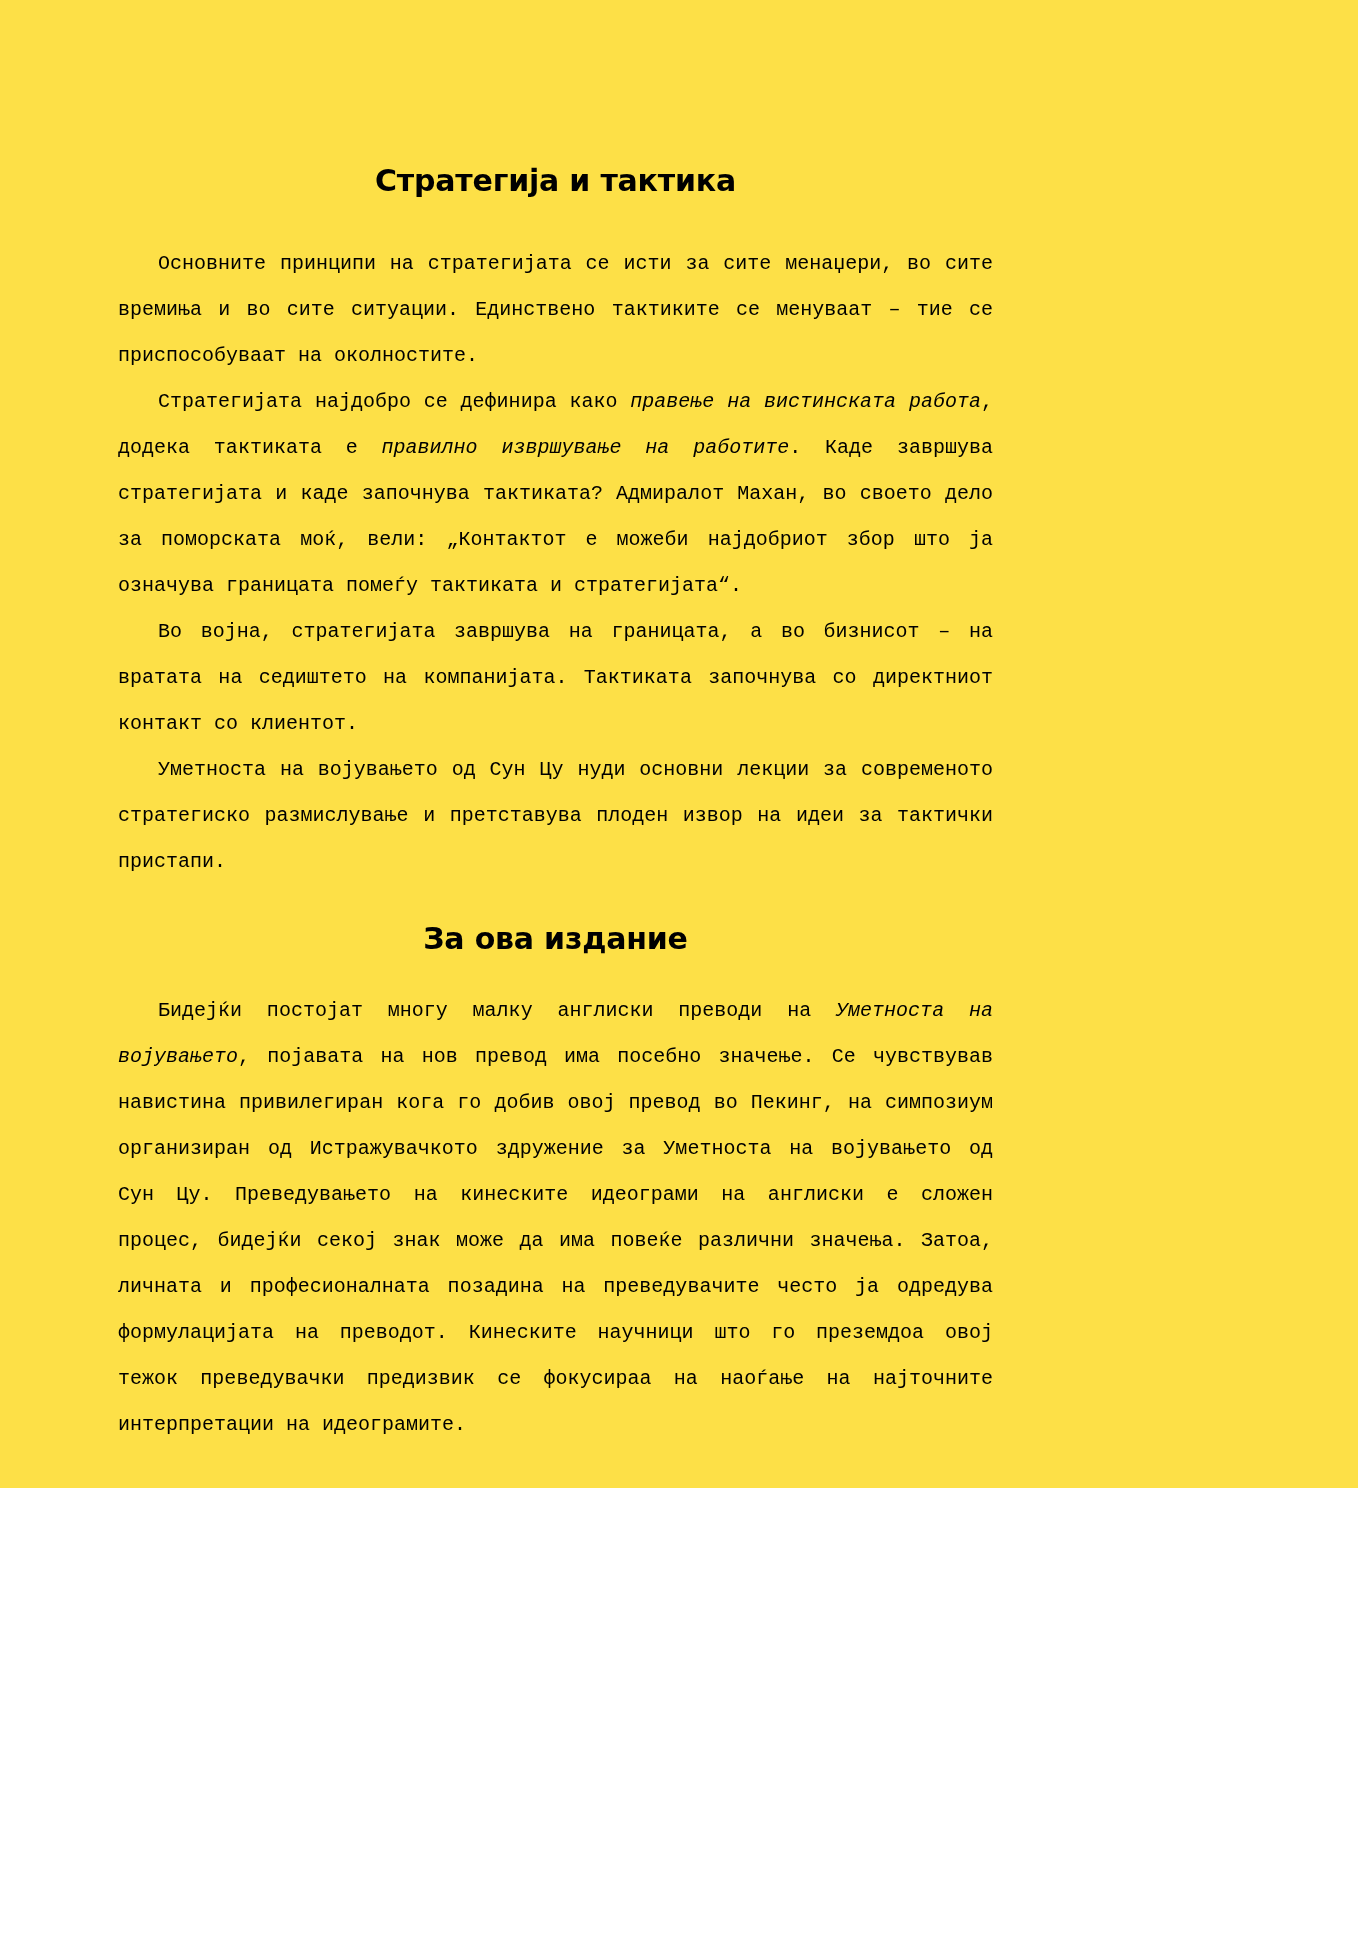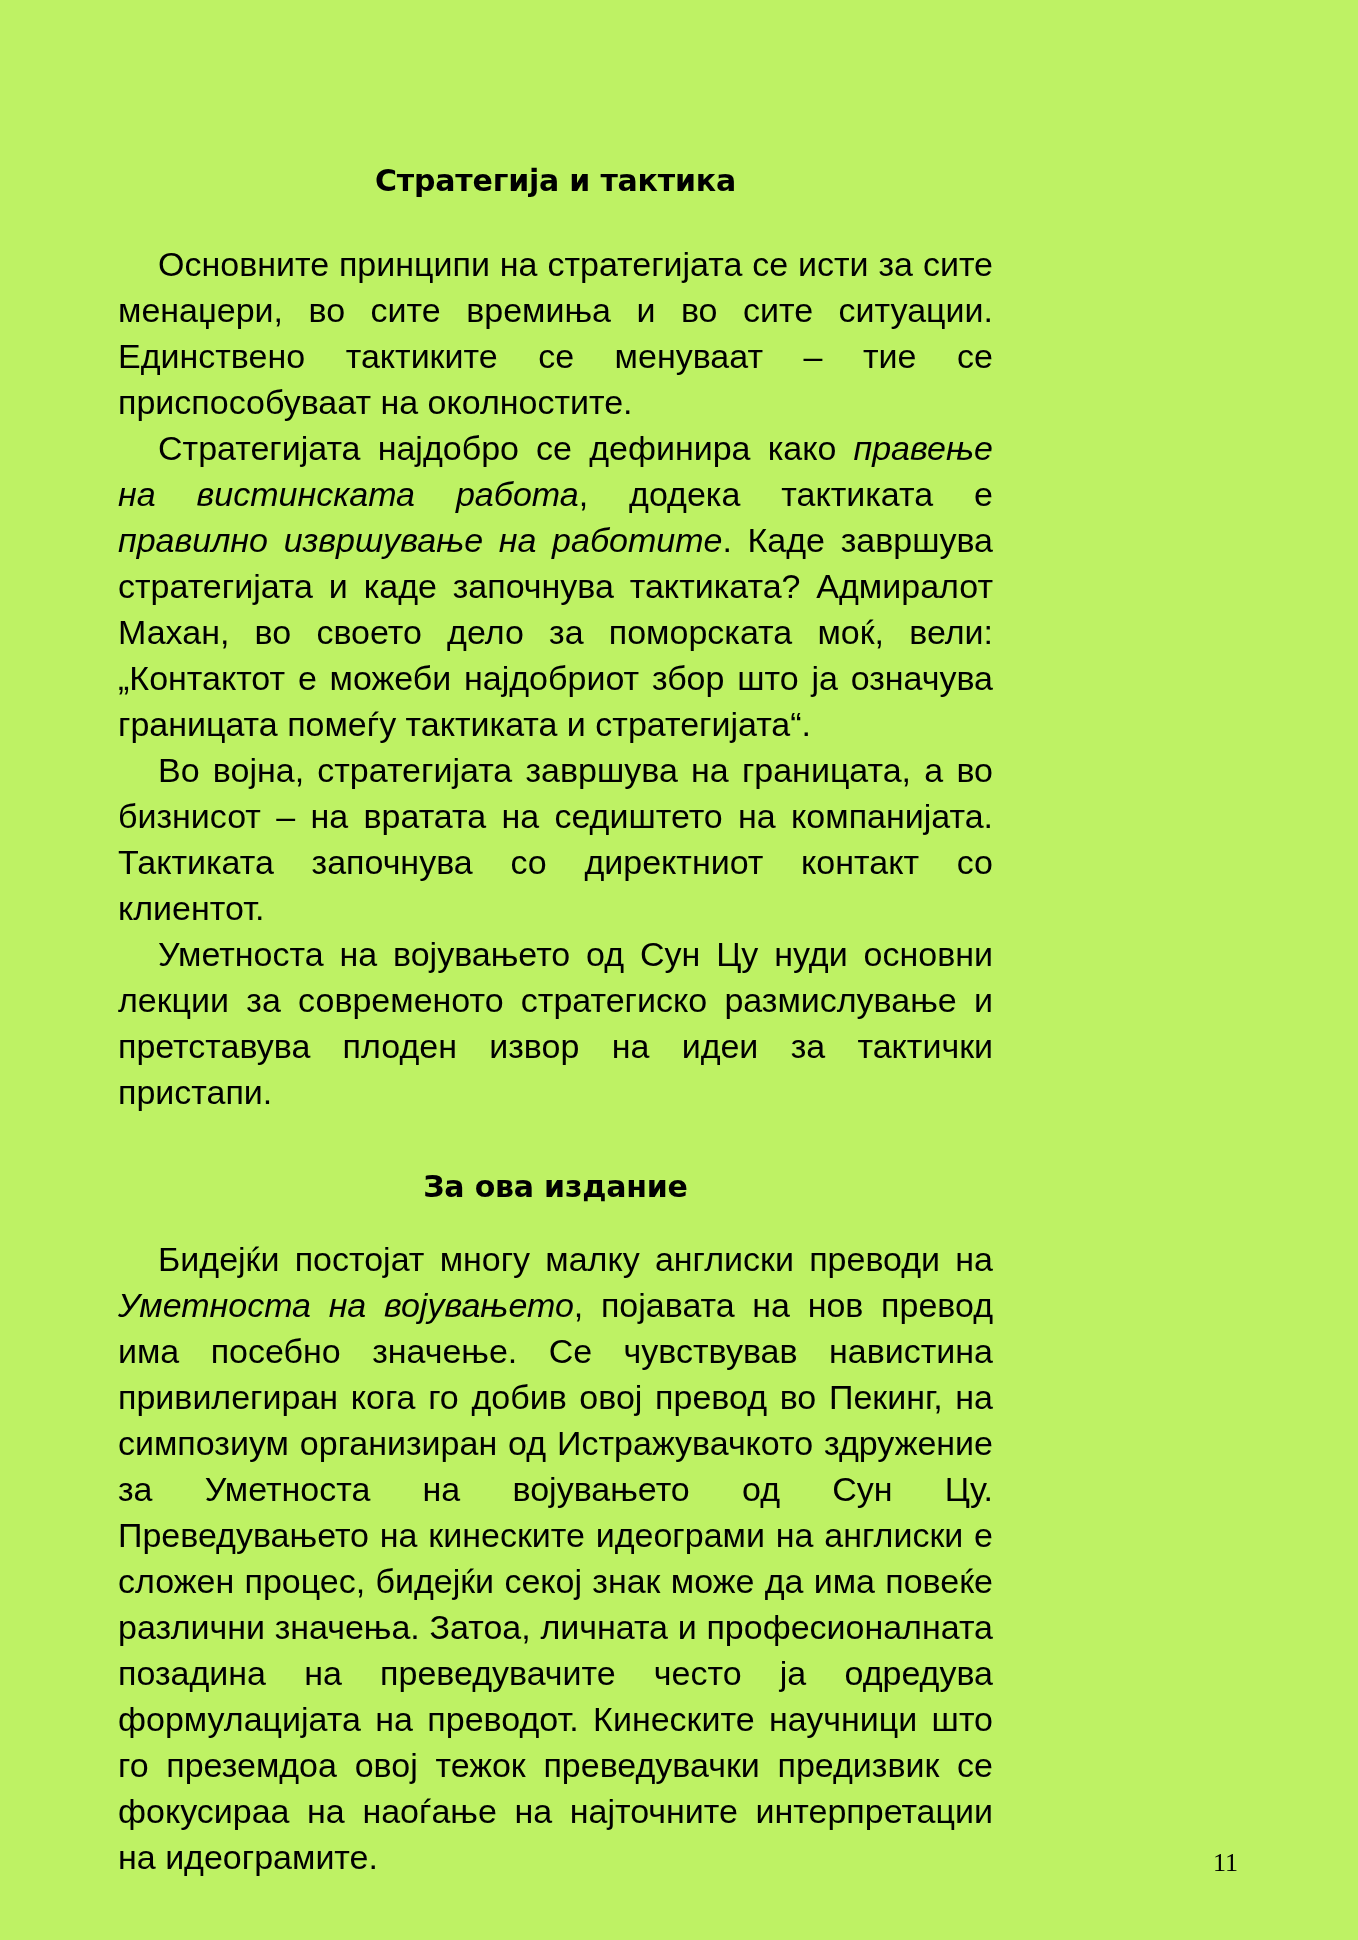--- a/index.html
+++ b/index.html
@@ -3,22 +3,22 @@
 <meta charset="utf-8">
 <style>
   html, body {
     margin: 0;
     padding: 0;
     background: #ffffff;
   }
   .page {
     position: relative;
     width: 1358px;
-    height: 1940px;
-    background: #bef264;
+    height: 1488px;
+    background: #fde047;
     box-sizing: border-box;
     overflow: hidden;
   }
   .content {
     position: absolute;
     left: 118px;
     top: 0;
     width: 875px;
   }
   .heading {
@@ -27,26 +27,26 @@
     font-size: 30px;
     text-align: center;
     color: #000000;
     letter-spacing: -0.2px;
   }
   .heading-1 {
     margin-top: 163px;
     margin-bottom: 0;
   }
   .heading-2 {
-    margin-top: 54px;
+    margin-top: 36px;
     margin-bottom: 0;
   }
   .body-block {
-    font-family: Liberation Sans, sans-serif;
-    font-size: 34px;
+    font-family: Liberation Mono, monospace;
+    font-size: 20px;
     line-height: 46px;
     color: #000000;
     text-align: justify;
     text-justify: inter-word;
     hyphens: manual;
   }
   .block-1 {
     margin-top: 43px;
   }
   .block-2 {

